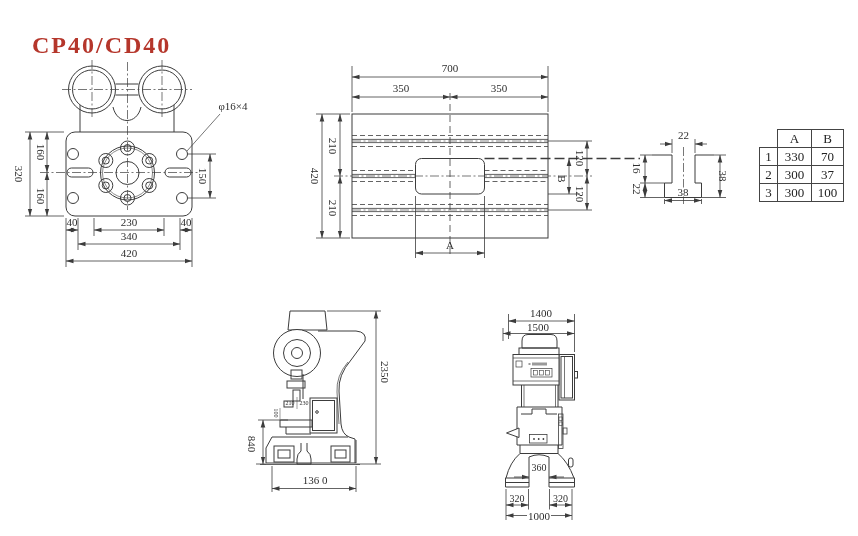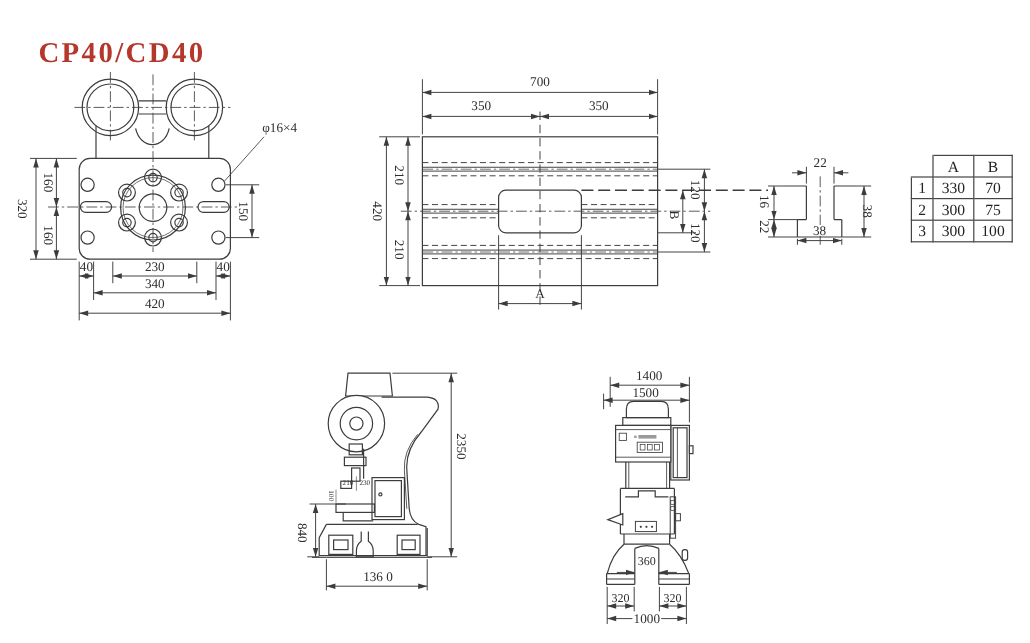--- a/index.html
+++ b/index.html
@@ -297,21 +297,21 @@
       <th class="cB">B</th>
     </tr>
     <tr>
       <td class="c0">1</td>
       <td class="cA">330</td>
       <td class="cB">70</td>
     </tr>
     <tr>
       <td class="c0">2</td>
       <td class="cA">300</td>
-      <td class="cB">75</td>
+      <td class="cB">37</td>
     </tr>
     <tr>
       <td class="c0">3</td>
       <td class="cA">300</td>
       <td class="cB">100</td>
     </tr>
   </tbody>
 </table>
 
 </body></html>

